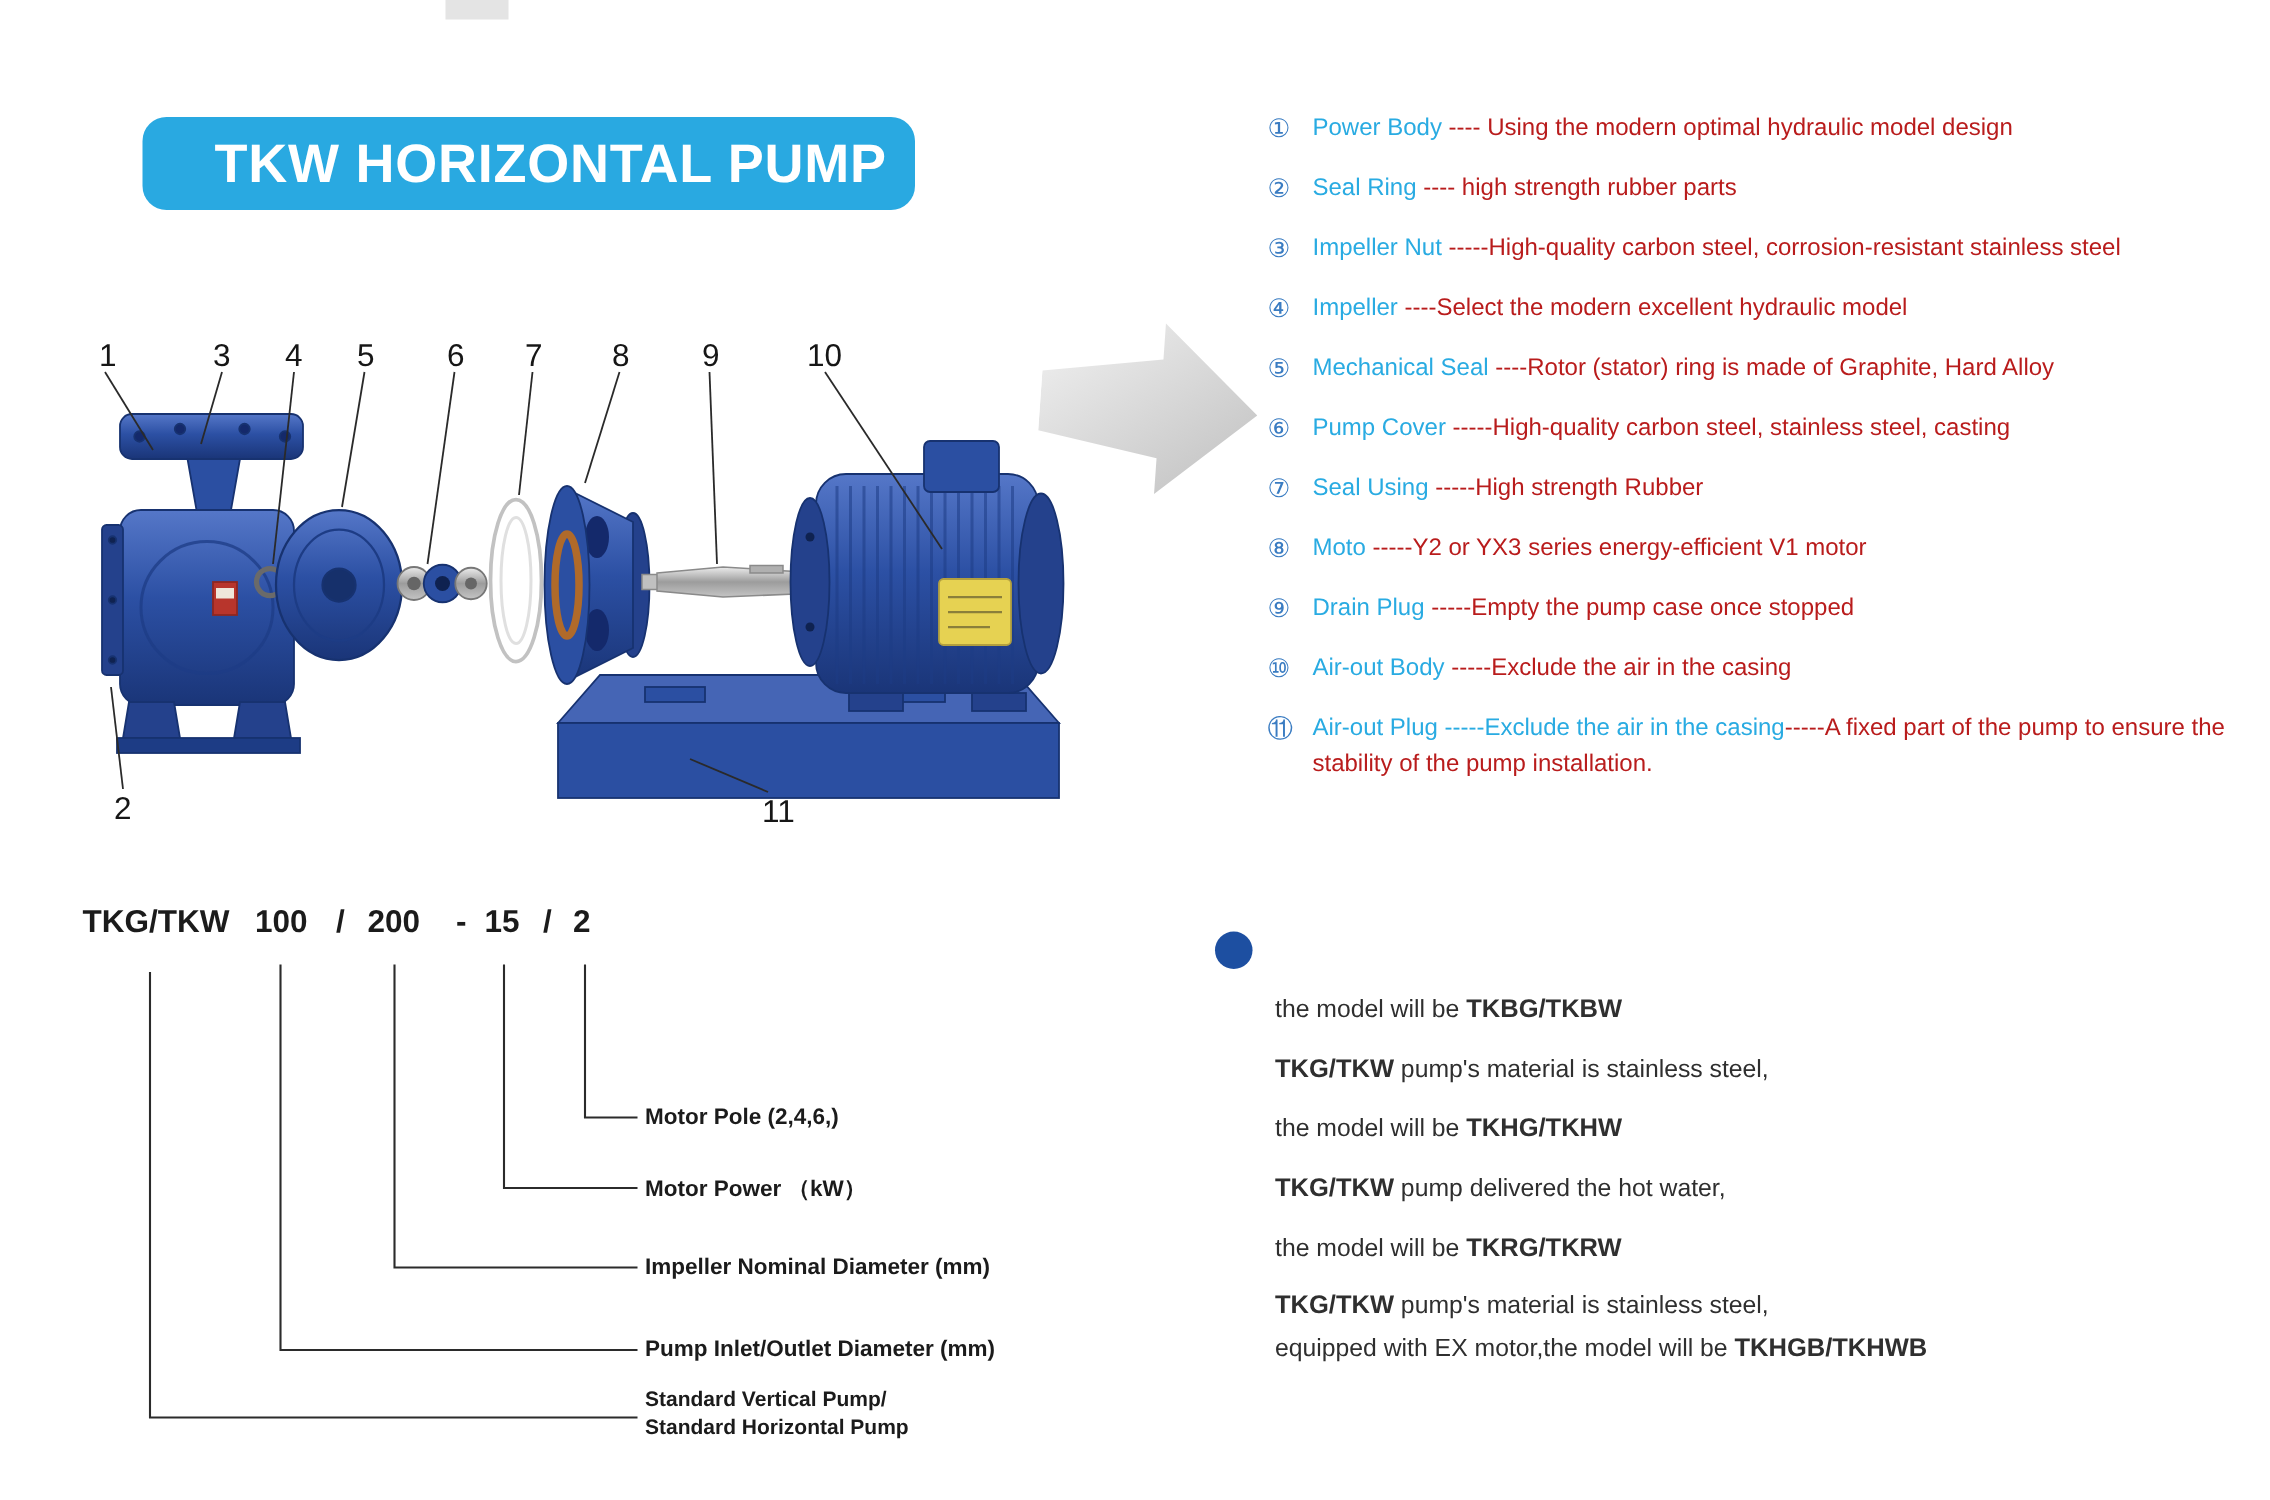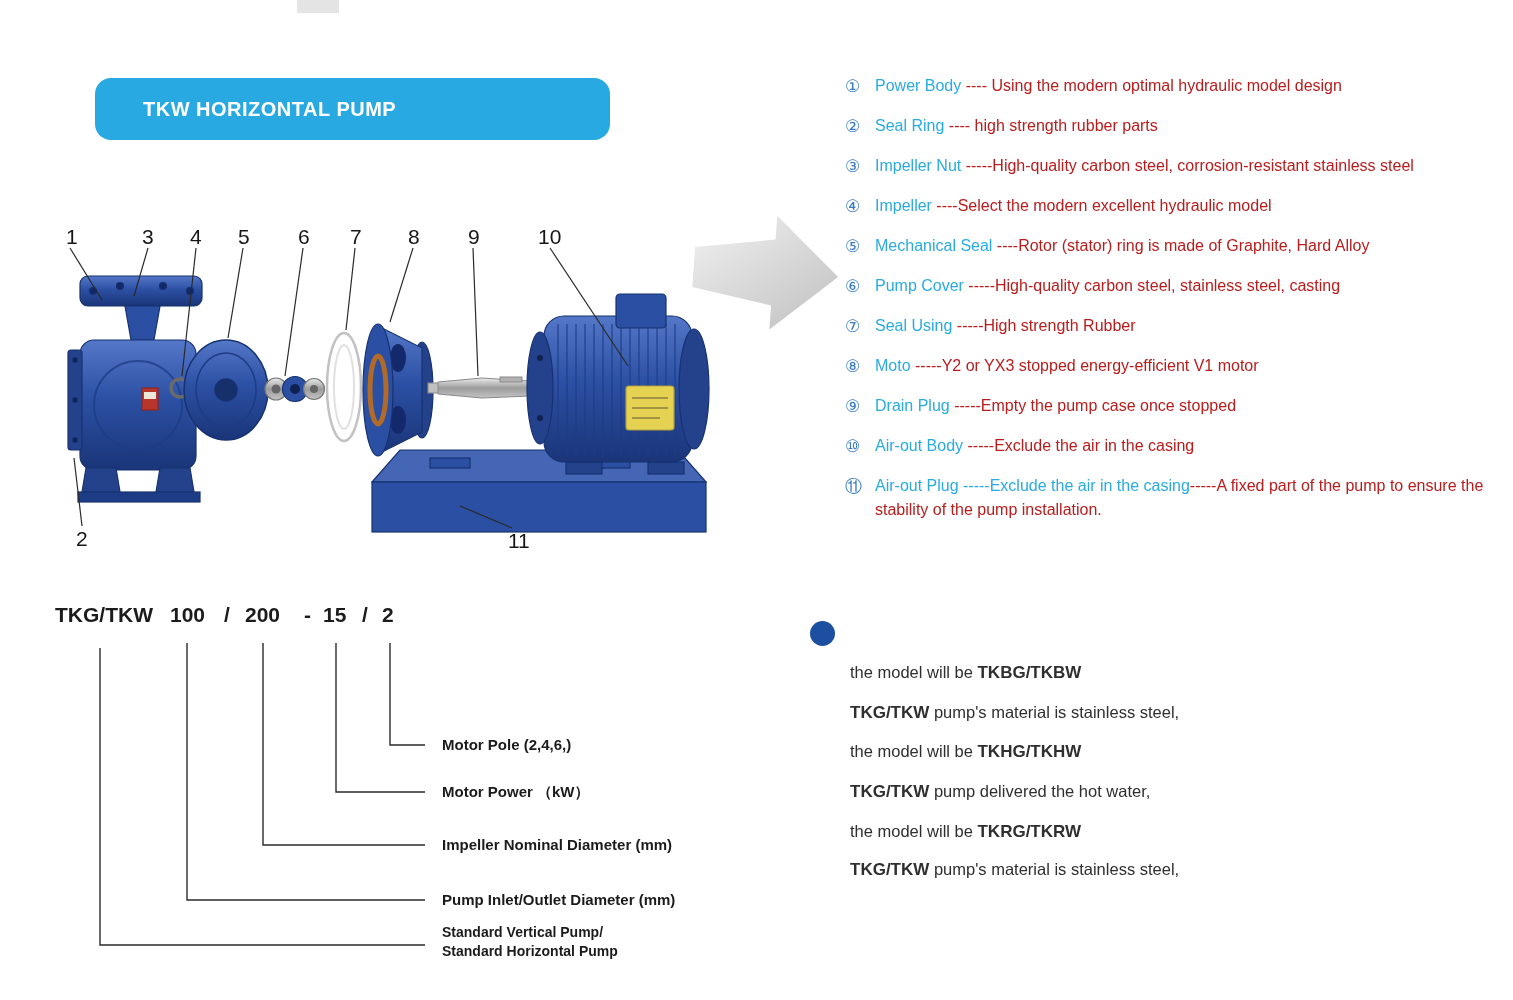--- a/index.html
+++ b/index.html
@@ -3,35 +3,35 @@
 <meta charset="utf-8">
 <style>
   * { margin:0; padding:0; box-sizing:border-box; }
   body { font-family:"Liberation Sans", sans-serif; background:#ffffff; }
   .page { position:relative; width:1513px; height:1000px; background:#ffffff; overflow:hidden; }
 
   .top-smudge { position:absolute; left:297px; top:0; width:42px; height:13px; background:#d8d8d8; opacity:.7; }
 
   .banner { position:absolute; left:95px; top:78px; width:515px; height:62px; background:#29a9e1;
             border-radius:16px; display:flex; align-items:center; padding-left:48px; }
-  .banner-text { color:#ffffff; font-size:20px; font-weight:bold; letter-spacing:.5px; }
+  .banner-text { color:#ffffff; font-size:36px; font-weight:bold; letter-spacing:.5px; }
 
   .diagram { position:absolute; left:30px; top:218px; width:700px; height:350px; }
   .arrow   { position:absolute; left:693px; top:207px; width:145px; height:140px; transform:rotate(4deg); }
   .callout-num { font-size:21px; fill:#161616; font-family:"Liberation Sans",sans-serif; }
 
   .parts { position:absolute; left:845px; top:74px; width:648px; }
   .pitem { position:relative; padding-left:30px; margin-bottom:16px; font-size:16px; line-height:24px; color:#2f2f2f; }
   .pnum  { position:absolute; left:0; top:0; color:#3a7cc2; font-family:"DejaVu Sans",sans-serif; font-size:17px; }
   .pname { color:#29abe2; }
   .pdesc { color:#b91c1c; }
 
   .mseg   { position:absolute; top:603px; font-size:21px; font-weight:bold; color:#1b1b1b; }
   .mlines { position:absolute; left:60px; top:630px; width:380px; height:330px; }
-  .mlabel { position:absolute; left:430px; font-size:15px; font-weight:bold; color:#1b1b1b; white-space:nowrap;margin-left:12px; }
+  .mlabel { position:absolute; left:430px; font-size:15px; font-weight:bold; color:#1b1b1b; white-space:nowrap; }
   .mlabel.small { font-size:14px; }
 
   .notes-bullet { position:absolute; left:810px; top:621px; width:25px; height:25px; border-radius:50%; background:#1d4fa1; }
   .nline { position:absolute; left:850px; font-size:16.5px; color:#2f2f2f; white-space:nowrap; }
   .nline .b { font-weight:bold; font-size:17px; }
 </style>
 </head>
 <body>
 
 <div class="page">
@@ -191,21 +191,21 @@
     <div class="pitem">
       <span class="pnum">⑤</span><span class="pname">Mechanical Seal</span><span class="pdesc"> ----Rotor (stator) ring is made of Graphite, Hard Alloy</span>
     </div>
     <div class="pitem">
       <span class="pnum">⑥</span><span class="pname">Pump Cover</span><span class="pdesc"> -----High-quality carbon steel, stainless steel, casting</span>
     </div>
     <div class="pitem">
       <span class="pnum">⑦</span><span class="pname">Seal Using</span><span class="pdesc"> -----High strength Rubber</span>
     </div>
     <div class="pitem">
-      <span class="pnum">⑧</span><span class="pname">Moto</span><span class="pdesc"> -----Y2 or YX3 stopped energy-efficient V1 motor</span>
+      <span class="pnum">⑧</span><span class="pname">Moto</span><span class="pdesc"> -----Y2 or YX3 series energy-efficient V1 motor</span>
     </div>
     <div class="pitem">
       <span class="pnum">⑨</span><span class="pname">Drain Plug</span><span class="pdesc"> -----Empty the pump case once stopped</span>
     </div>
     <div class="pitem">
       <span class="pnum">⑩</span><span class="pname">Air-out Body</span><span class="pdesc"> -----Exclude the air in the casing</span>
     </div>
     <div class="pitem">
       <span class="pnum">⑪</span><span class="pname">Air-out Plug -----Exclude the air in the casing</span><span class="pdesc">-----A fixed part of the pump to ensure the stability of the pump installation.</span>
     </div>
@@ -250,14 +250,17 @@
   </div>
   <div class="nline" style="top:782px">
     <span class="b">TKG/TKW</span><span> pump delivered the hot water,</span><span class="b"></span>
   </div>
   <div class="nline" style="top:822px">
     <span class="b"></span><span>the model will be </span><span class="b">TKRG/TKRW</span>
   </div>
   <div class="nline" style="top:860px">
     <span class="b">TKG/TKW</span><span> pump's material is stainless steel,</span><span class="b"></span>
   </div>
+  <div class="nline" style="top:889px">
+    <span class="b"></span><span>equipped with EX motor,the model will be </span><span class="b">TKHGB/TKHWB</span>
+  </div>
 
 </div>
 
 </body></html>

